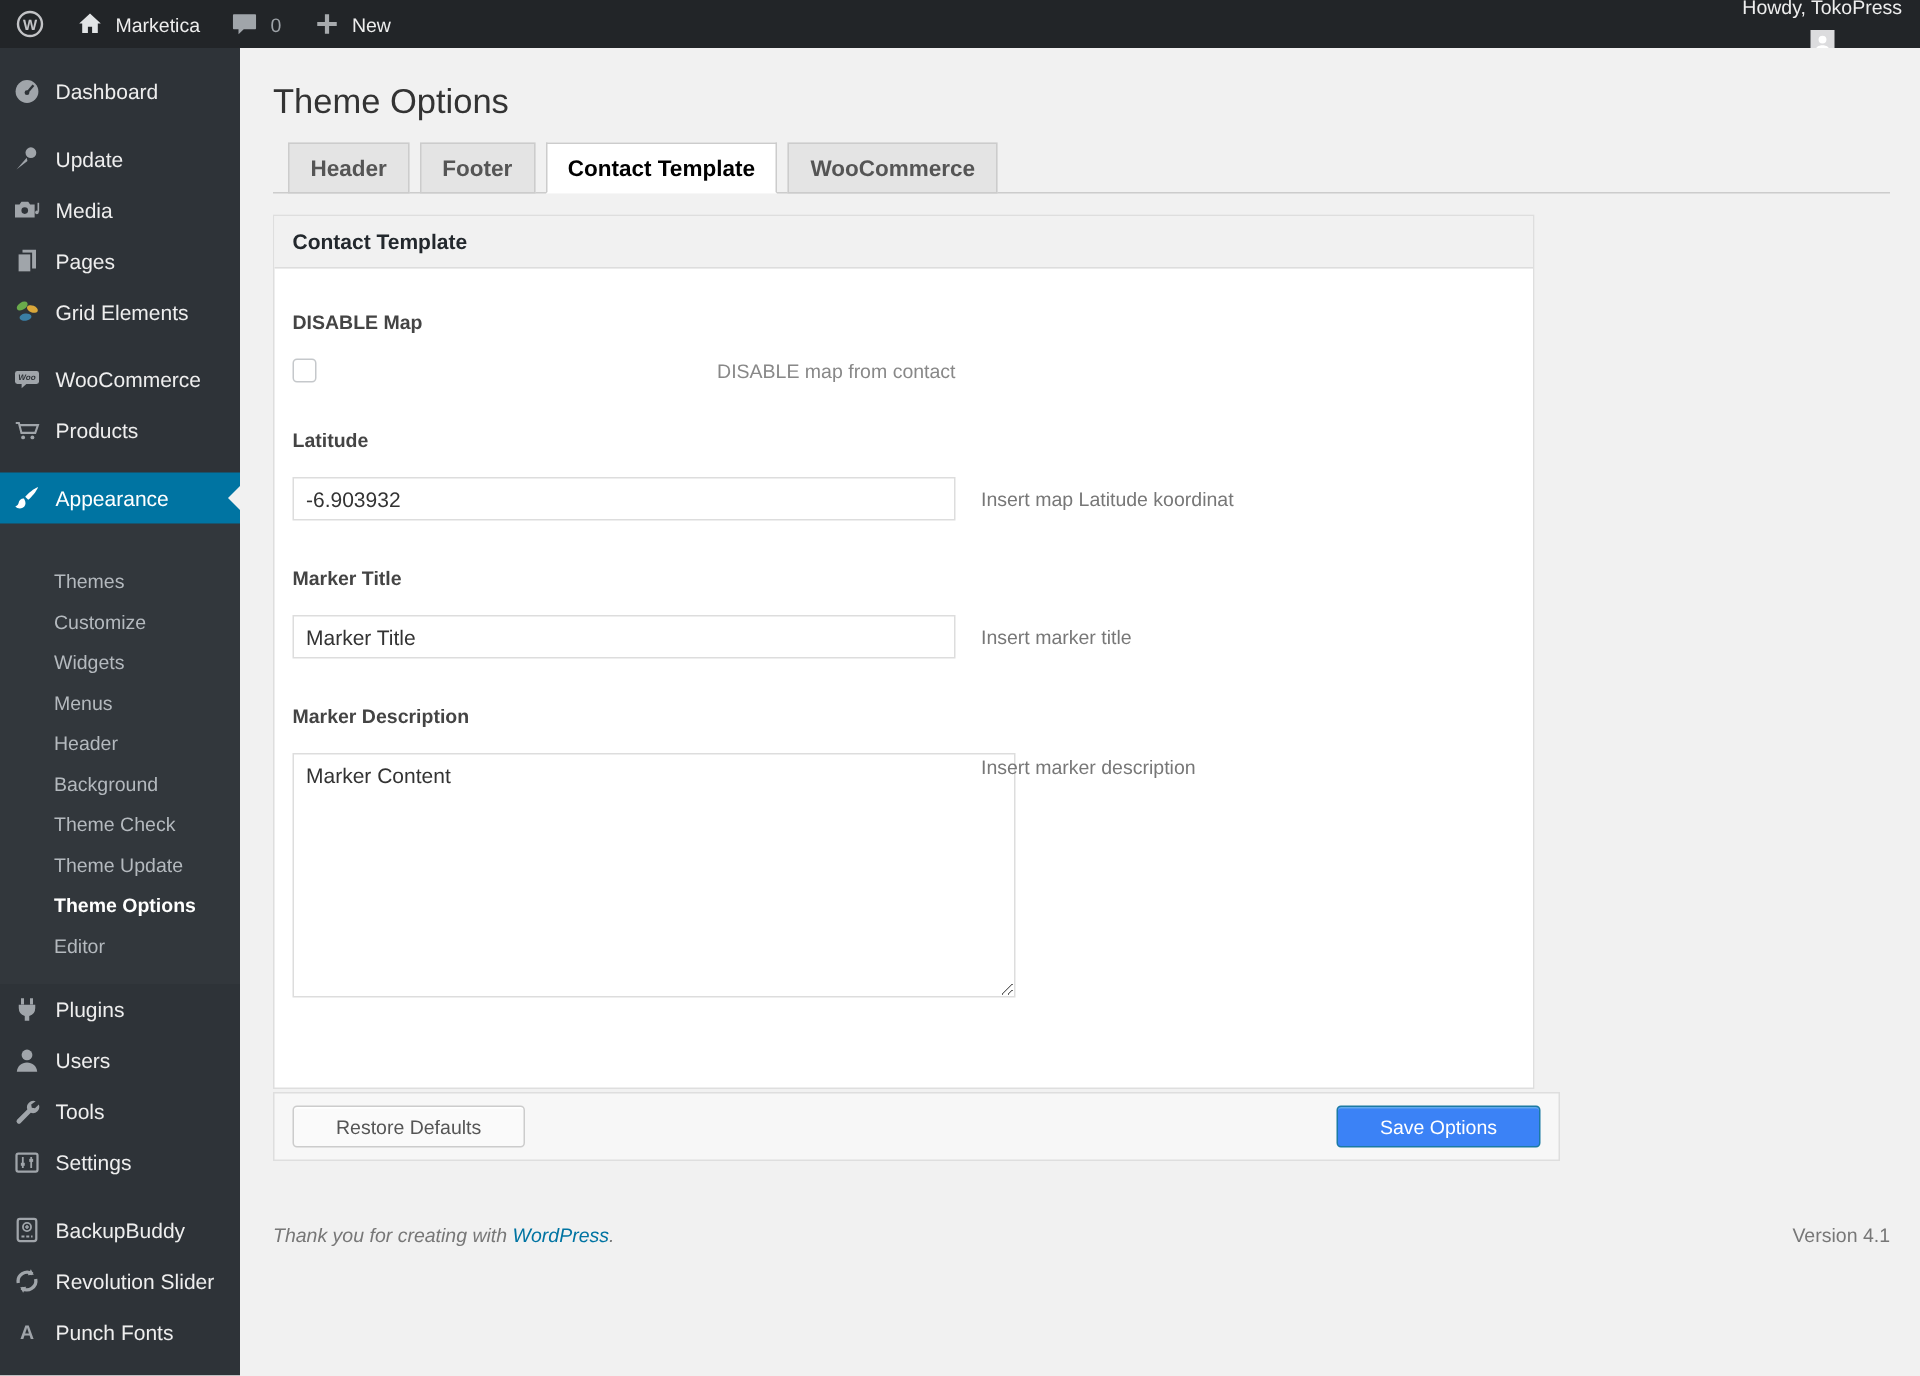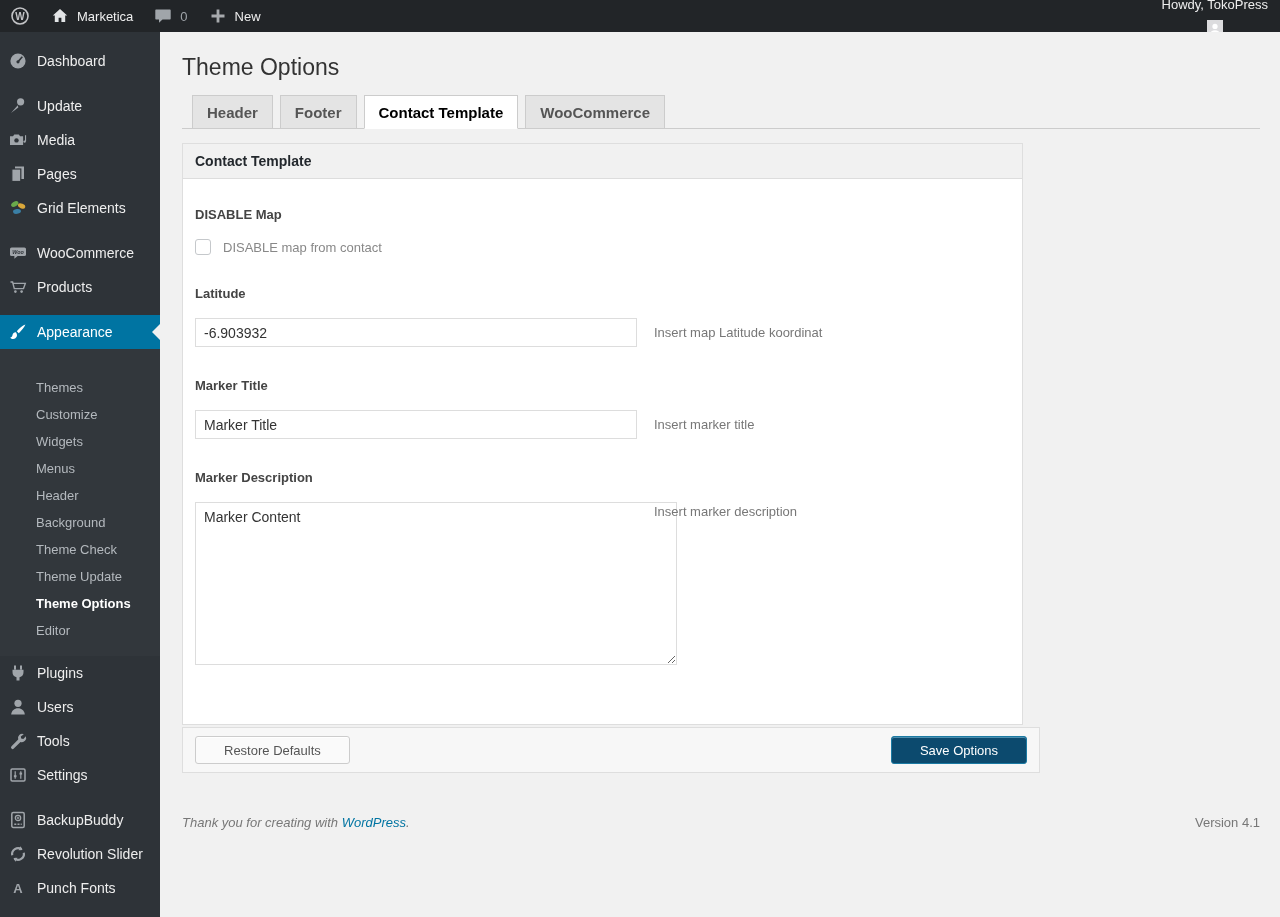--- a/index.html
+++ b/index.html
@@ -50,30 +50,30 @@
   .field { display:flex; margin-bottom:31px; }
   .field:last-child { margin-bottom:0; }
   .field-main { width:442px; flex-shrink:0; }
   .field-label { display:block; font-size:13px; font-weight:bold; color:#444; margin-bottom:17px; }
   .text-input { width:442px; height:29px; border:1px solid #ddd; background:#fff; font-size:14px;
     color:#333; padding:0 8px; font-family:inherit; }
   .field textarea { width:482px; height:163px; border:1px solid #ddd; font-size:14px; color:#333;
     padding:6px 8px; font-family:inherit; resize:both; }
   .field-help { font-size:13px; color:#777; margin-left:17px; margin-top:39px; }
   .field.ta-field .field-help { margin-top:34px; }
-  .checkbox-row { display:flex; align-items:center; gap:12px; }
+  .checkbox-row { display:flex; align-items:center; gap:22px;justify-content:space-between; }
   .checkbox-row input[type=checkbox] { appearance:none; -webkit-appearance:none; width:16px; height:16px;
     border:1px solid #c5c8cb; border-radius:3px; background:#fff; cursor:pointer; }
   .checkbox-label { font-size:13px; color:#888; }
 
   .panel-strip { width:858px; background:#f7f7f7; border:1px solid #dedede; margin-top:2px;
     padding:8px 12px; display:flex; justify-content:space-between; align-items:center; }
   .btn { font-size:13px; height:28px; padding:0 28px; border-radius:3px; cursor:pointer; font-family:inherit; }
   .btn-secondary { background:#fafafa; border:1px solid #ccc; color:#555; box-shadow:inset 0 1px 0 #fff; }
-  .btn-primary { background:#0c4a6e; border:1px solid #1b7aa3; color:#fff;
+  .btn-primary { background:#3b82f6; border:1px solid #1b7aa3; color:#fff;
     box-shadow:inset 0 1px 0 rgba(130,200,230,.55); }
 
   .page-footer { display:flex; justify-content:space-between; margin-top:42px; font-size:13px; color:#777; }
   .thanks { font-style:italic; }
   .wp-link { color:#0074a2; cursor:pointer; font-style:italic; text-decoration:none; }
 </style>
 </head>
 <body>
 
 <div class="admin-bar">

